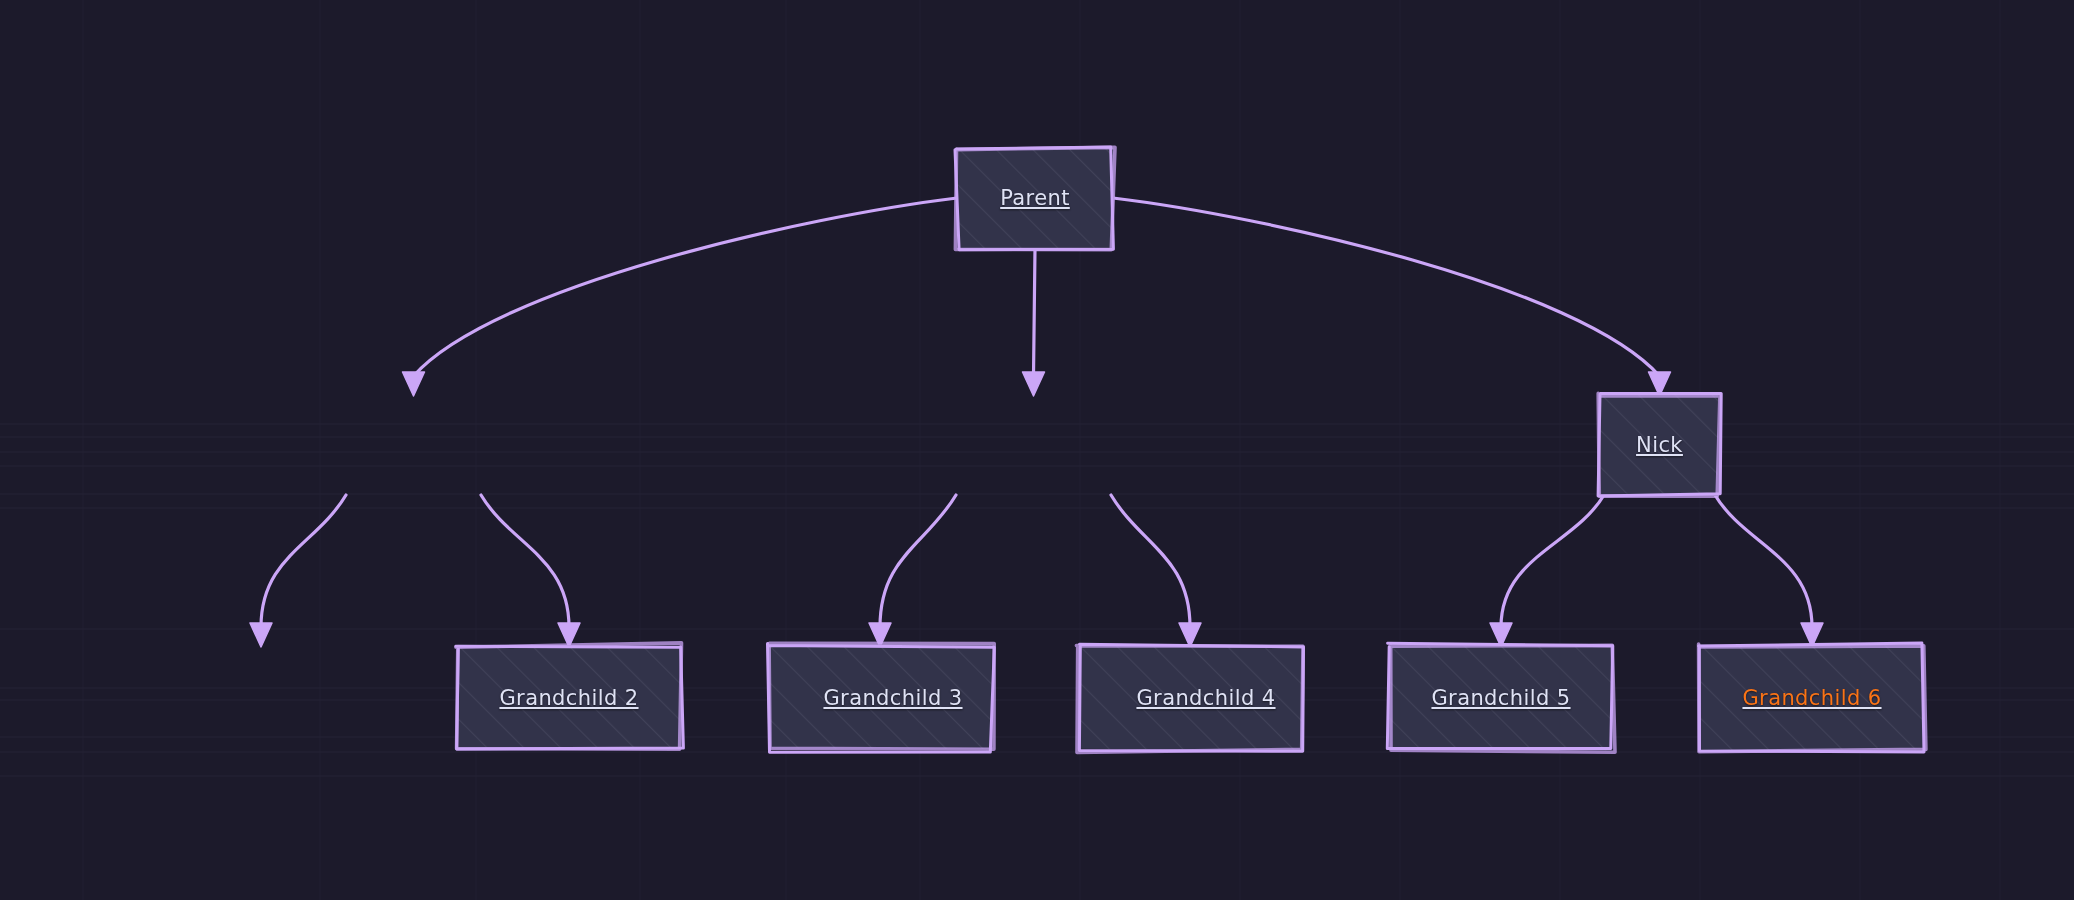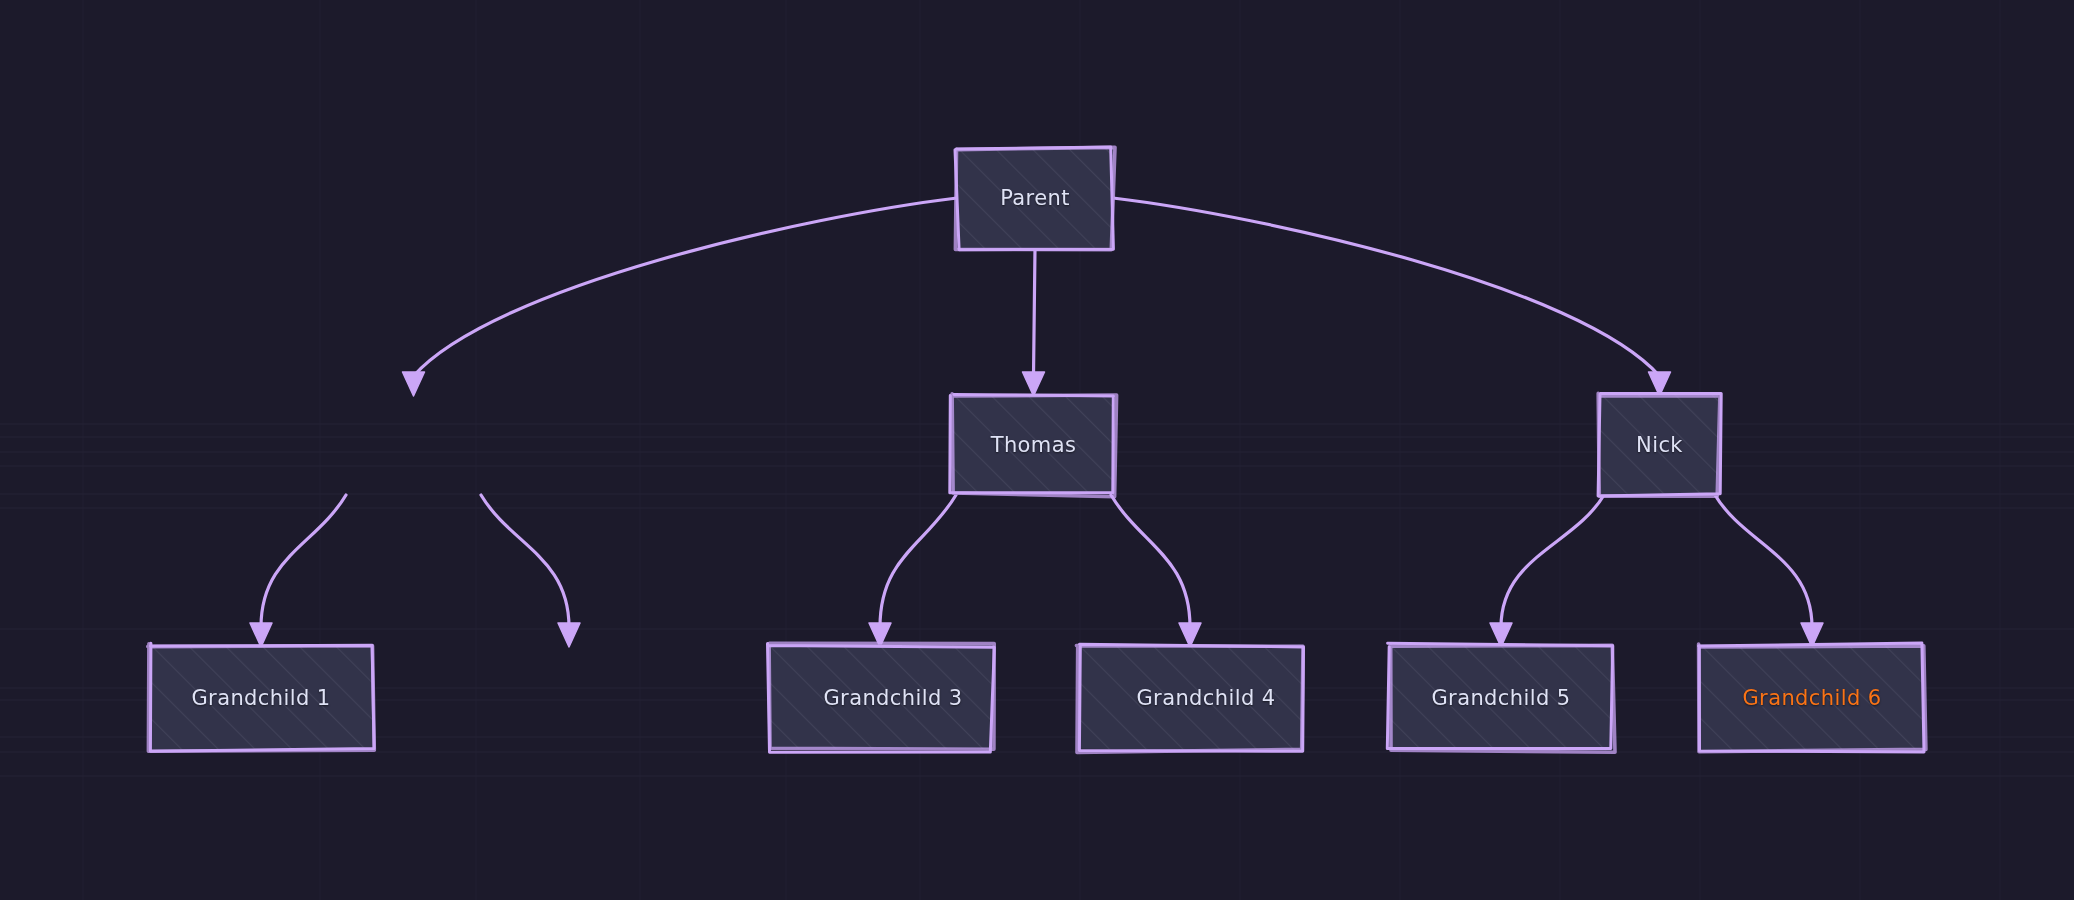--- a/index.html
+++ b/index.html
@@ -31,20 +31,21 @@
     position: absolute;
     box-sizing: border-box;
     display: flex;
     align-items: center;
     justify-content: center;
     color: #dfe2f5;
     font-size: 21px;
     letter-spacing: 0.4px;
     text-align: center;
     z-index: 4;
+    text-decoration: underline;
   }
   .node .node-svg {
     position: absolute;
     left: -8px;
     top: -8px;
     overflow: visible;
   }
   .node .node-label {
     position: relative;
     z-index: 2;
@@ -117,61 +118,47 @@
             <rect width="26" height="26" fill="#32334a"></rect>
             <line x1="0" y1="0" x2="0" y2="26" stroke="#4a4b63" stroke-width="2.2" opacity="0.55"></line>
           </pattern>
         </defs>
         <path d="M 8.1,8.1 L 165.0,7.7 L 165.4,107.8 L 8.0,108.5 L 8.3,9.3" fill="url(#hatch0)" stroke="none"></path>
         <path d="M 7.2,9.1 L 161.7,7.1 L 164.4,109.3 L 10.1,109.7 L 6.0,9.7" fill="none" stroke="#cba6f7" stroke-width="3" stroke-linecap="round" stroke-linejoin="round" opacity="1"></path>
         <path d="M 8.4,9.6 L 166.0,7.4 L 162.3,109.6 L 6.4,109.5 L 7.5,9.2" fill="none" stroke="#cba6f7" stroke-width="3.6" stroke-linecap="round" stroke-linejoin="round" opacity="0.75"></path>
       </svg>
       <span class="node-label" style="color: rgb(223, 226, 245);">Parent</span>
     </div>
-    <div class="node" style="left: 952px; top: 394px; width: 163px; height: 101px;">
-      <svg class="node-svg" width="179" height="117">
-        <defs>
-          <pattern id="hatch2" width="26" height="26" patternUnits="userSpaceOnUse" patternTransform="rotate(-45)">
-            <rect width="26" height="26" fill="#32334a"></rect>
-            <line x1="0" y1="0" x2="0" y2="26" stroke="#4a4b63" stroke-width="2.2" opacity="0.55"></line>
-          </pattern>
-        </defs>
-        <path d="M 8.8,9.2 L 170.7,8.8 L 170.3,107.9 L 8.1,108.7 L 8.3,7.5" fill="url(#hatch2)" stroke="none"></path>
-        <path d="M 9.9,8.5 L 169.3,9.9 L 168.8,106.8 L 5.8,106.8 L 6.3,9.4" fill="none" stroke="#cba6f7" stroke-width="3" stroke-linecap="round" stroke-linejoin="round" opacity="1"></path>
-        <path d="M 9.4,10.0 L 172.6,9.0 L 170.6,110.8 L 9.1,107.0 L 8.1,7.7" fill="none" stroke="#cba6f7" stroke-width="3.6" stroke-linecap="round" stroke-linejoin="round" opacity="0.75"></path>
-      </svg>
-      <span class="node-label" style="color: rgb(223, 226, 245);">Thomas</span>
-    </div>
     <div class="node" style="left: 1600px; top: 394px; width: 119px; height: 101px;">
       <svg class="node-svg" width="135" height="117">
         <defs>
           <pattern id="hatch3" width="26" height="26" patternUnits="userSpaceOnUse" patternTransform="rotate(-45)">
             <rect width="26" height="26" fill="#32334a"></rect>
             <line x1="0" y1="0" x2="0" y2="26" stroke="#4a4b63" stroke-width="2.2" opacity="0.55"></line>
           </pattern>
         </defs>
         <path d="M 6.7,8.8 L 126.0,8.3 L 125.8,110.1 L 9.1,110.1 L 8.2,7.1" fill="url(#hatch3)" stroke="none"></path>
         <path d="M 8.4,7.5 L 129.2,7.4 L 128.2,107.8 L 6.1,109.9 L 8.0,8.1" fill="none" stroke="#cba6f7" stroke-width="3" stroke-linecap="round" stroke-linejoin="round" opacity="1"></path>
         <path d="M 6.9,10.0 L 127.9,9.8 L 125.2,110.1 L 7.3,110.1 L 6.2,7.4" fill="none" stroke="#cba6f7" stroke-width="3.6" stroke-linecap="round" stroke-linejoin="round" opacity="0.75"></path>
       </svg>
       <span class="node-label" style="color: rgb(223, 226, 245);">Nick</span>
     </div>
-    <div class="node" style="left: 150px; top: 645px; width: 222px; height: 105px;">
-      <svg class="node-svg" width="238" height="121">
-        <defs>
-          <pattern id="hatch4" width="26" height="26" patternUnits="userSpaceOnUse" patternTransform="rotate(-45)">
-            <rect width="26" height="26" fill="#32334a"></rect>
-            <line x1="0" y1="0" x2="0" y2="26" stroke="#4a4b63" stroke-width="2.2" opacity="0.55"></line>
-          </pattern>
-        </defs>
-        <path d="M 8.7,9.3 L 230.2,9.2 L 230.3,112.5 L 7.4,112.8 L 8.2,7.9" fill="url(#hatch4)" stroke="none"></path>
-        <path d="M 8.4,9.0 L 230.1,8.3 L 232.1,111.6 L 8.4,114.2 L 8.9,6.3" fill="none" stroke="#cba6f7" stroke-width="3" stroke-linecap="round" stroke-linejoin="round" opacity="1"></path>
-        <path d="M 5.7,9.6 L 230.5,8.8 L 232.3,113.2 L 6.4,114.2 L 6.9,6.7" fill="none" stroke="#cba6f7" stroke-width="3.6" stroke-linecap="round" stroke-linejoin="round" opacity="0.75"></path>
-      </svg>
-      <span class="node-label" style="color: rgb(223, 226, 245);">Grandchild 1</span>
+    <div class="node" style="left: 457px; top: 645px; width: 224px; height: 105px;">
+      <svg class="node-svg" width="240" height="121">
+        <defs>
+          <pattern id="hatch5" width="26" height="26" patternUnits="userSpaceOnUse" patternTransform="rotate(-45)">
+            <rect width="26" height="26" fill="#32334a"></rect>
+            <line x1="0" y1="0" x2="0" y2="26" stroke="#4a4b63" stroke-width="2.2" opacity="0.55"></line>
+          </pattern>
+        </defs>
+        <path d="M 8.5,7.4 L 231.5,8.8 L 233.1,112.6 L 6.7,113.7 L 9.0,8.5" fill="url(#hatch5)" stroke="none"></path>
+        <path d="M 6.8,9.2 L 231.7,10.3 L 234.4,111.1 L 7.6,112.1 L 9.3,9.9" fill="none" stroke="#cba6f7" stroke-width="3" stroke-linecap="round" stroke-linejoin="round" opacity="1"></path>
+        <path d="M 6.9,10.3 L 232.5,5.9 L 230.6,112.3 L 7.6,111.6 L 8.8,10.3" fill="none" stroke="#cba6f7" stroke-width="3.6" stroke-linecap="round" stroke-linejoin="round" opacity="0.75"></path>
+      </svg>
+      <span class="node-label" style="color: rgb(223, 226, 245);">Grandchild 2</span>
     </div>
     <div class="node" style="left: 768px; top: 645px; width: 224px; height: 105px;">
       <svg class="node-svg" width="240" height="121">
         <defs>
           <pattern id="hatch6" width="26" height="26" patternUnits="userSpaceOnUse" patternTransform="rotate(-45)">
             <rect width="26" height="26" fill="#32334a"></rect>
             <line x1="0" y1="0" x2="0" y2="26" stroke="#4a4b63" stroke-width="2.2" opacity="0.55"></line>
           </pattern>
         </defs>
         <path d="M 6.9,7.3 L 231.8,7.8 L 231.5,111.9 L 8.3,111.8 L 6.7,8.7" fill="url(#hatch6)" stroke="none"></path>

